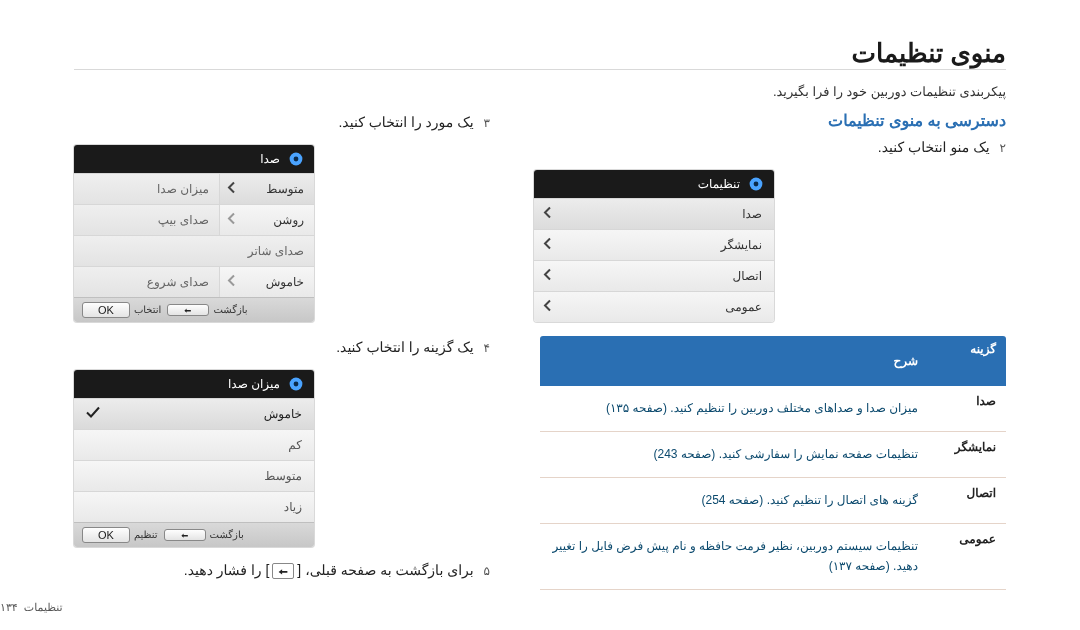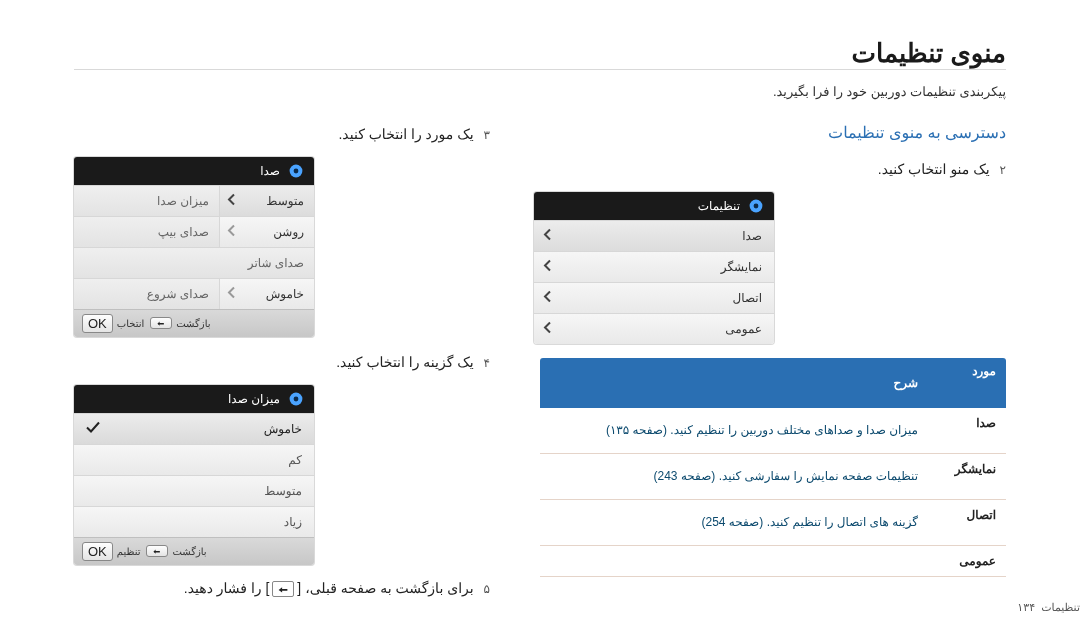--- a/index.html
+++ b/index.html
@@ -1,24 +1,24 @@
 <!DOCTYPE html>
 <html dir="rtl" lang="fa"><head>
 <meta charset="utf-8">
 <style>
 *{margin:0;padding:0;box-sizing:border-box}
 body{width:1080px;height:630px;background:#fff;font-family:Tahoma,Arial,sans-serif;position:relative;direction:rtl}
 .page{padding:38px 74px 0 74px}
 .title{font-size:26px;font-weight:bold;color:#1a1a1a;}
 .hr-top{border:none;border-top:1px solid #d9d9d9;margin-bottom:14px}
-.subtitle{font-size:13px;color:#333;margin-bottom:24px}
+.subtitle{font-size:13px;color:#333;margin-bottom:12px}
 .cols{display:flex;gap:44px;align-items:flex-start}
 .colR{flex:0 0 472px}
 .colL{flex:0 0 416px}
-.sect{font-size:16px;font-weight:normal;color:#2a6fb3;margin-bottom:16px}
+.sect{font-size:16px;font-weight:bold;color:#2a6fb3;margin-bottom:6px}
 .step{font-size:14px;color:#222;margin-bottom:10px;line-height:1.7}
 .step .num{font-size:12px;color:#555;margin-left:6px}
 .gear{display:inline-flex;width:18px;height:18px;vertical-align:middle}
 .gear svg{width:18px;height:18px}
 .ret-ico{display:inline-flex;width:22px;height:16px;border:1px solid #888;border-radius:2px;align-items:center;justify-content:center;vertical-align:middle;margin:0 3px}
 .ret-ico svg{width:14px;height:12px}
 .menu1{width:240px;margin-right:auto;margin-top:8px;border-radius:3px;overflow:hidden;box-shadow:0 0 0 1px rgba(0,0,0,.15);font-size:12px}
 .menu1 .hdr{background:#1a1a1a;color:#fff;padding:6px 10px;display:flex;align-items:center;gap:8px}
 .menu1 .row{background:linear-gradient(#f6f6f6,#e9e9e9);border-top:1px solid #d7d7d7;padding:8px 12px;display:flex;align-items:center;color:#333;position:relative}
 .menu1 .row.sel{background:linear-gradient(#ececec,#dcdcdc)}
@@ -35,29 +35,29 @@
 .opts .orow .oc2{flex:1;padding:13px 10px;color:#0c4a6e;line-height:1.6}
 .menu2{width:240px;margin-right:auto;margin-top:6px;margin-bottom:14px;border-radius:3px;overflow:hidden;box-shadow:0 0 0 1px rgba(0,0,0,.15);font-size:12px}
 .menu2 .hdr{background:#1a1a1a;color:#fff;padding:6px 10px;display:flex;align-items:center;gap:8px}
 .menu2 .row2{display:flex;border-top:1px solid #d7d7d7}
 .menu2 .row2 .c1{width:95px;background:linear-gradient(#f6f6f6,#e9e9e9);padding:8px 10px;color:#333;border-left:1px solid #d7d7d7;position:relative}
 .menu2 .row2.sel .c1{background:linear-gradient(#ececec,#dcdcdc)}
 .menu2 .row2 .c1 .chev{position:absolute;left:6px;top:50%;transform:translateY(-50%)}
 .menu2 .row2 .c2{flex:1;background:linear-gradient(#efefef,#e3e3e3);padding:8px 10px;color:#666}
 .btnbar{background:linear-gradient(#d9d9d9,#c7c7c7);display:flex;justify-content:flex-start;padding:4px 8px;gap:6px;border-top:1px solid #bfbfbf;direction:ltr}
 .pill{display:inline-flex;align-items:center;gap:4px;font-size:10px;color:#333}
-.pill .btn{border:1px solid #888;border-radius:3px;background:linear-gradient(#fefefe,#e4e4e4);padding:1px 5px;font-size:13px;color:#222;display:inline-flex;align-items:center;min-height:12px}
+.pill .btn{border:1px solid #888;border-radius:3px;background:linear-gradient(#fefefe,#e4e4e4);padding:1px 15px;font-size:11px;color:#222;display:inline-flex;align-items:center;min-height:12px}
 .pill .btn svg{width:10px;height:8px}
 .menu3{width:240px;margin-right:auto;margin-top:6px;margin-bottom:12px;border-radius:3px;overflow:hidden;box-shadow:0 0 0 1px rgba(0,0,0,.15);font-size:12px}
 .menu3 .hdr{background:#1a1a1a;color:#fff;padding:6px 10px;display:flex;align-items:center;gap:8px}
 .menu3 .row3{background:linear-gradient(#f6f6f6,#e9e9e9);border-top:1px solid #d7d7d7;padding:8px 12px;color:#555;position:relative}
 .menu3 .row3.sel{background:linear-gradient(#ececec,#dadada);color:#222}
 .menu3 .row3 .chk{position:absolute;left:12px;top:50%;transform:translateY(-50%)}
 .chk svg{width:14px;height:12px}
-.footer{position:absolute;bottom:16px;width:1080px;text-align:right;font-size:11px;color:#555}
+.footer{position:absolute;bottom:16px;width:1080px;text-align:left;font-size:11px;color:#555}
 </style>
 </head>
 <body>
 
 <div class="page">
   <div class="title">منوی تنظیمات</div>
   <hr class="hr-top">
   <div class="subtitle">پیکربندی تنظیمات دوربین خود را فرا بگیرید.</div>
 
   <div class="cols">
@@ -102,37 +102,38 @@
         <div class="row">
           <span>عمومی</span>
           <span class="chev"><svg viewBox="0 0 12 12">
                 <path d="M8 1L3 6l5 5" fill="none" stroke="#444" stroke-width="2"></path>
               </svg></span>
         </div>
       </div>
 
       <div class="opts">
         <div class="ohdr">
-          <div>مورد</div>
+          <div>گزینه</div>
           <div>شرح</div>
         </div>
         <div class="orow">
           <div class="oc1">صدا</div>
           <div class="oc2">میزان صدا و صداهای مختلف دوربین را تنظیم کنید. (صفحه ۱۳۵)</div>
         </div>
         <div class="orow">
           <div class="oc1">نمایشگر</div>
           <div class="oc2">تنظیمات صفحه نمایش را سفارشی کنید. (صفحه 243)</div>
         </div>
         <div class="orow">
           <div class="oc1">اتصال</div>
           <div class="oc2">گزینه های اتصال را تنظیم کنید. (صفحه 254)</div>
         </div>
         <div class="orow">
           <div class="oc1">عمومی</div>
+          <div class="oc2">تنظیمات سیستم دوربین، نظیر فرمت حافظه و نام پیش فرض فایل را تغییر دهید. (صفحه ۱۳۷)</div>
         </div>
       </div>
     </div>
 
     <div class="colL">
       <div class="step">
         <span class="num">۳</span>
         <span>یک مورد را انتخاب کنید.</span>
       </div>
 

